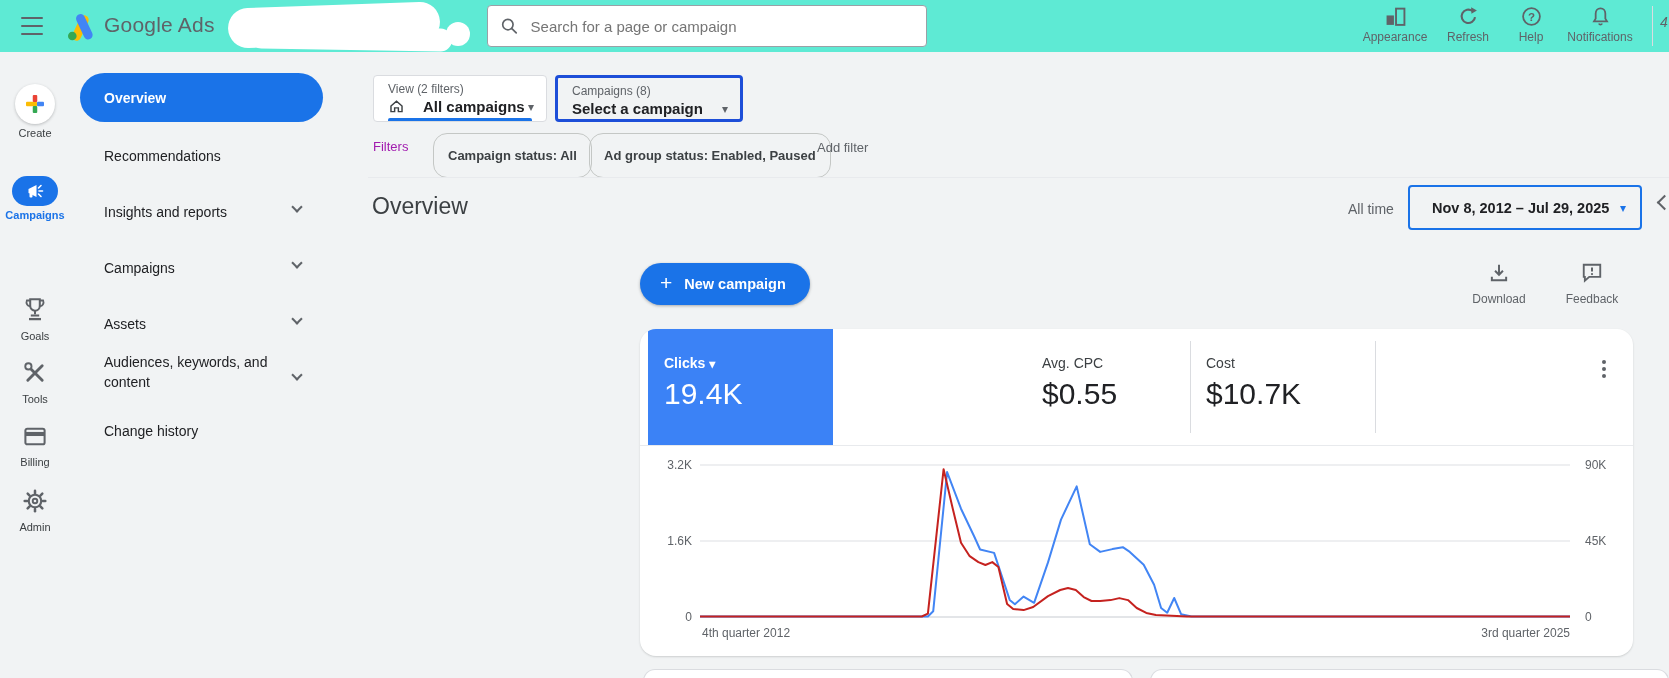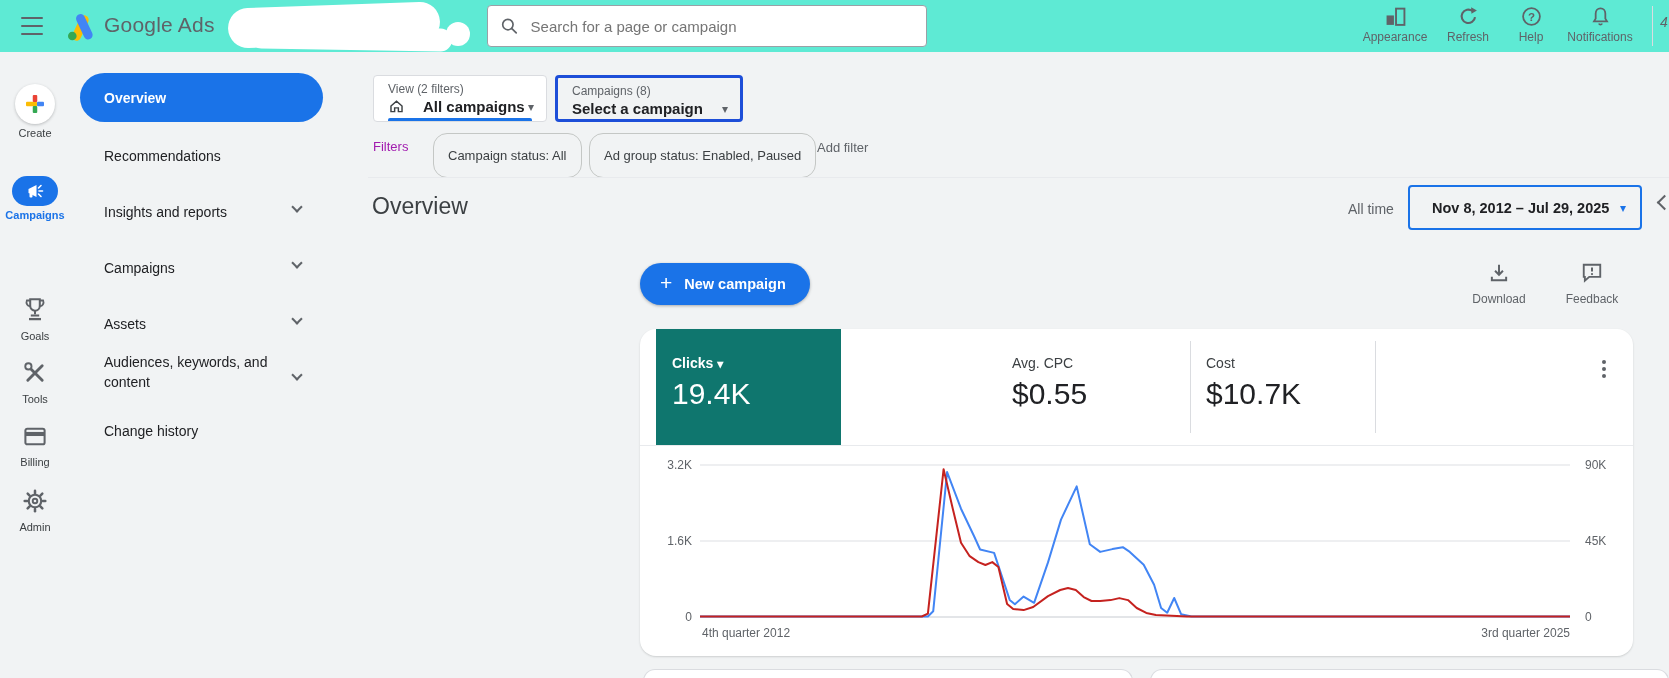--- a/index.html
+++ b/index.html
@@ -45,21 +45,21 @@
   .viewbox .small-label { position:absolute; left:14px; top:6px; font-size:12px; color:#5f6368; }
   .viewbox .value-row { position:absolute; left:14px; top:22px; display:flex; align-items:center; }
   .viewbox .value { font-size:15px; font-weight:bold; color:#202124; margin-left:18px; }
   .blue-underline { position:absolute; left:14px; right:14px; bottom:0; height:3px; background:#1a73e8; border-radius:2px 2px 0 0; }
   .campbox { position:absolute; left:555px; top:75px; width:188px; height:47px; border:3px solid #1d4ed8; border-radius:4px; cursor:pointer; }
   .campbox .small-label { position:absolute; left:14px; top:6px; font-size:12px; color:#5f6368; }
   .campbox .value { position:absolute; left:14px; top:22px; font-size:15px; font-weight:bold; color:#202124; }
   .caret { color:#5f6368; font-size:12px; }
   .filters-label { position:absolute; left:373px; top:139px; font-size:13px; color:#a21caf; }
   .chip { position:absolute; top:133px; height:45px; border:1px solid #c4c7c5; border-radius:14px;
-          font-size:13px; font-weight:normal; color:#3c4043; display:flex; align-items:center; padding:0 14px; cursor:pointer; }
+          font-size:13px; font-weight:bold; color:#3c4043; display:flex; align-items:center; padding:0 14px; cursor:pointer; }
   .add-filter { position:absolute; left:817px; top:140px; font-size:13px; color:#5f6368; cursor:pointer; }
 
   
   .content-divider { position:absolute; left:368px; top:177px; width:1301px; height:1px; background:#e8eaed; }
   .page-title { position:absolute; left:372px; top:193px; font-size:23px; color:#3c4043; }
   .range-label { position:absolute; left:1348px; top:201px; font-size:14px; color:#5f6368; }
   .datebox { position:absolute; left:1408px; top:185px; width:234px; height:45px; border:2px solid #1a73e8;
              border-radius:4px; background:#fff0; cursor:pointer; }
   .datebox .dtext { position:absolute; left:22px; top:13px; font-size:14.5px; font-weight:bold; color:#202124; }
   .datebox .dcaret { position:absolute; right:14px; top:14px; color:#1a73e8; font-size:12px; }
@@ -309,27 +309,27 @@
   <svg width="22" height="22" viewBox="0 0 20 20">
     <path d="M2.5 2.5 H17.5 V13.5 H7.5 L3.5 17 V13.5 H2.5 Z" fill="none" stroke="#5f6368" stroke-width="1.7"></path>
     <line x1="10" y1="5" x2="10" y2="8.6" stroke="#5f6368" stroke-width="1.8"></line>
     <circle cx="10" cy="11" r="1" fill="#5f6368"></circle>
   </svg>
   <div class="tlabel">Feedback</div>
 </div>
 
 <div class="panel">
 
-  <div class="mcard colored" style="left:16px;width:185px;background:#0f766e">
+  <div class="mcard colored" style="left:8px;width:185px;background:#3b82f6">
     <div class="mlabel"><span>Clicks</span> <span class="caret">▾</span></div>
     <div class="mvalue">19.4K</div>
   </div>
 
 
-  <div class="mcard plain" style="left:356px;width:184px">
+  <div class="mcard plain" style="left:386px;width:184px">
     <div class="mlabel">Avg. CPC</div>
     <div class="mvalue">$0.55</div>
   </div>
 
   <div class="mcard plain" style="left:550px;width:185px">
     <div class="mlabel">Cost</div>
     <div class="mvalue">$10.7K</div>
   </div>
 
   <div class="vdiv" style="left:550px"></div>

